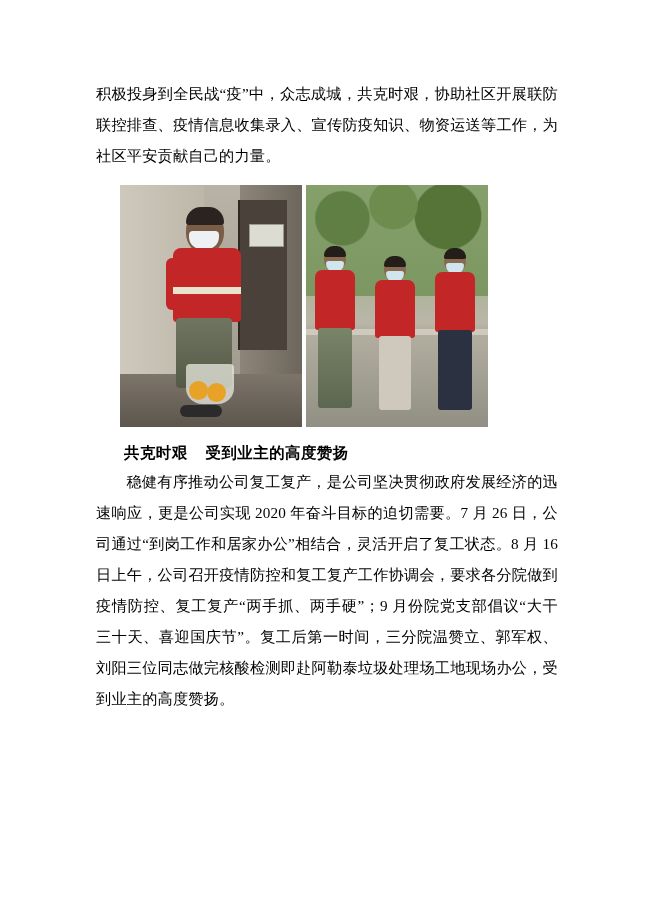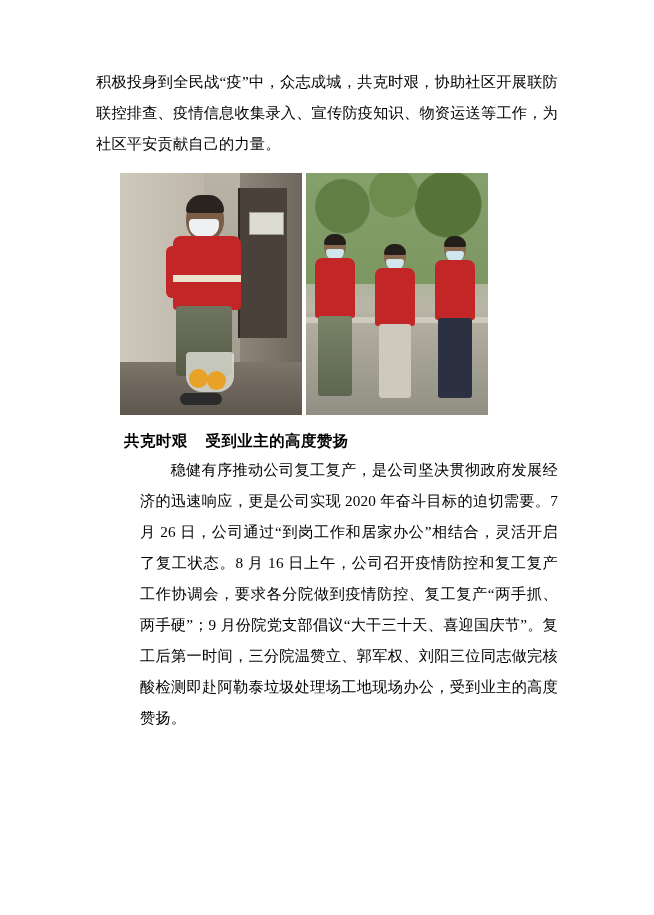--- a/index.html
+++ b/index.html
@@ -15,35 +15,34 @@
     width: 654px;
     height: 915px;
     background: #ffffff;
     margin: 0 auto;
     overflow: hidden;
     box-sizing: border-box;
   }
   .content {
     position: absolute;
     left: 96px;
-    top: 66px;
+    top: 78px;
     width: 462px;
   }
   .para {
     font-size: 15.2px;
     line-height: 31px;
     color: #000000;
     text-align: justify;
     text-justify: inter-ideograph;
     margin: 0 0 2px 0;
     letter-spacing: 0.2px;
   }
   .para.indent {
     text-indent: 2em;
-    margin-left: 44px;
   }
   .figure-row {
     display: flex;
     gap: 4px;
     margin-top: 14px;
     margin-bottom: 6px;
     justify-content: flex-start;
     align-items: flex-start;
     padding-left: 24px;
   }

